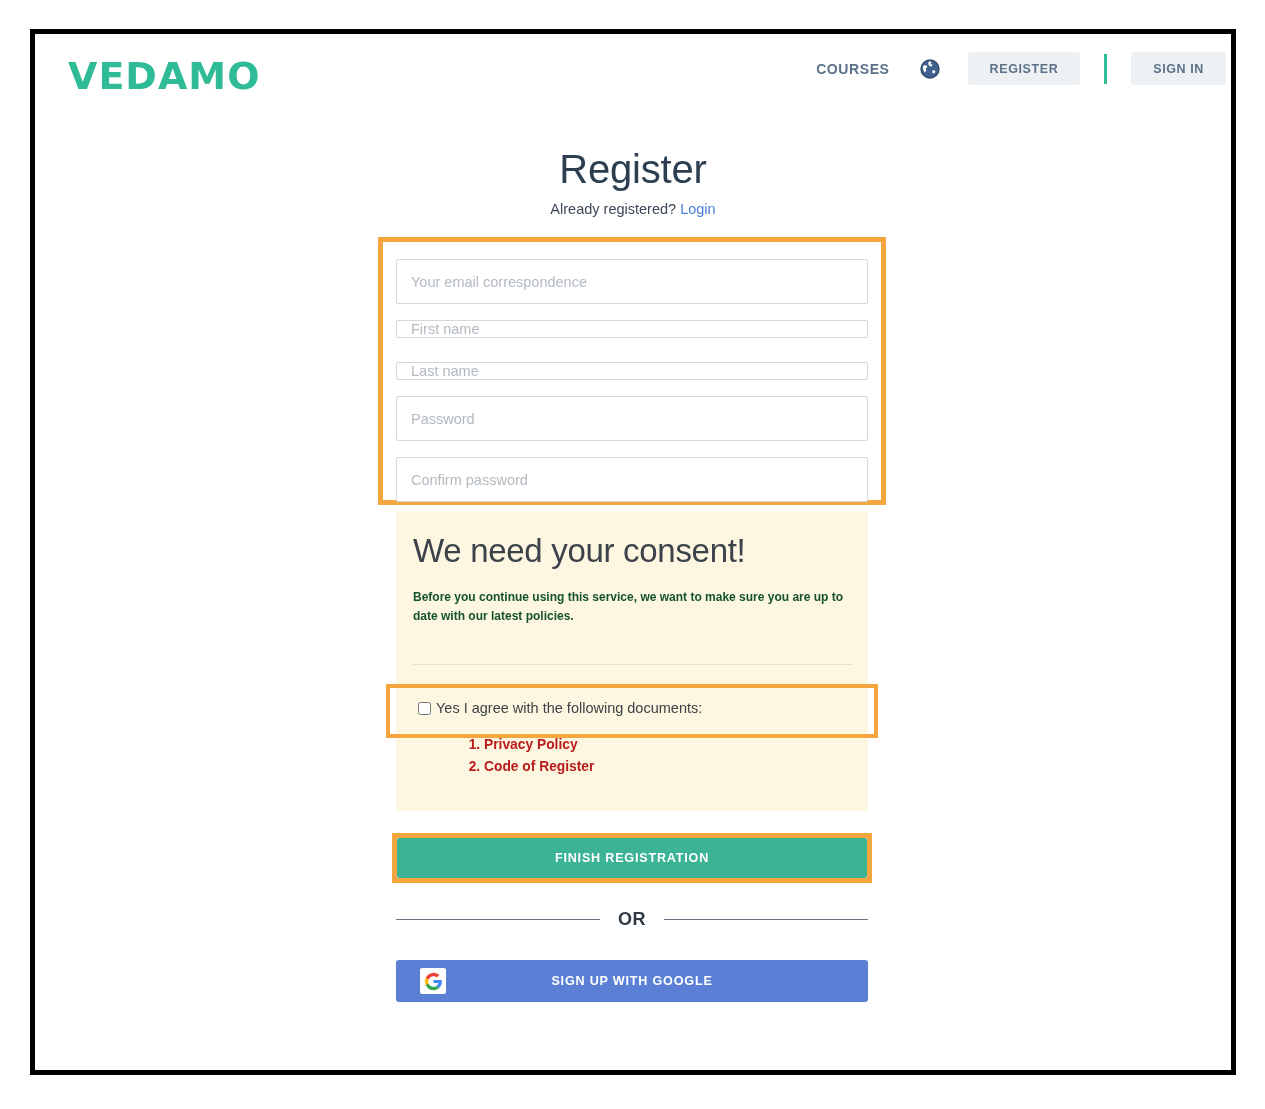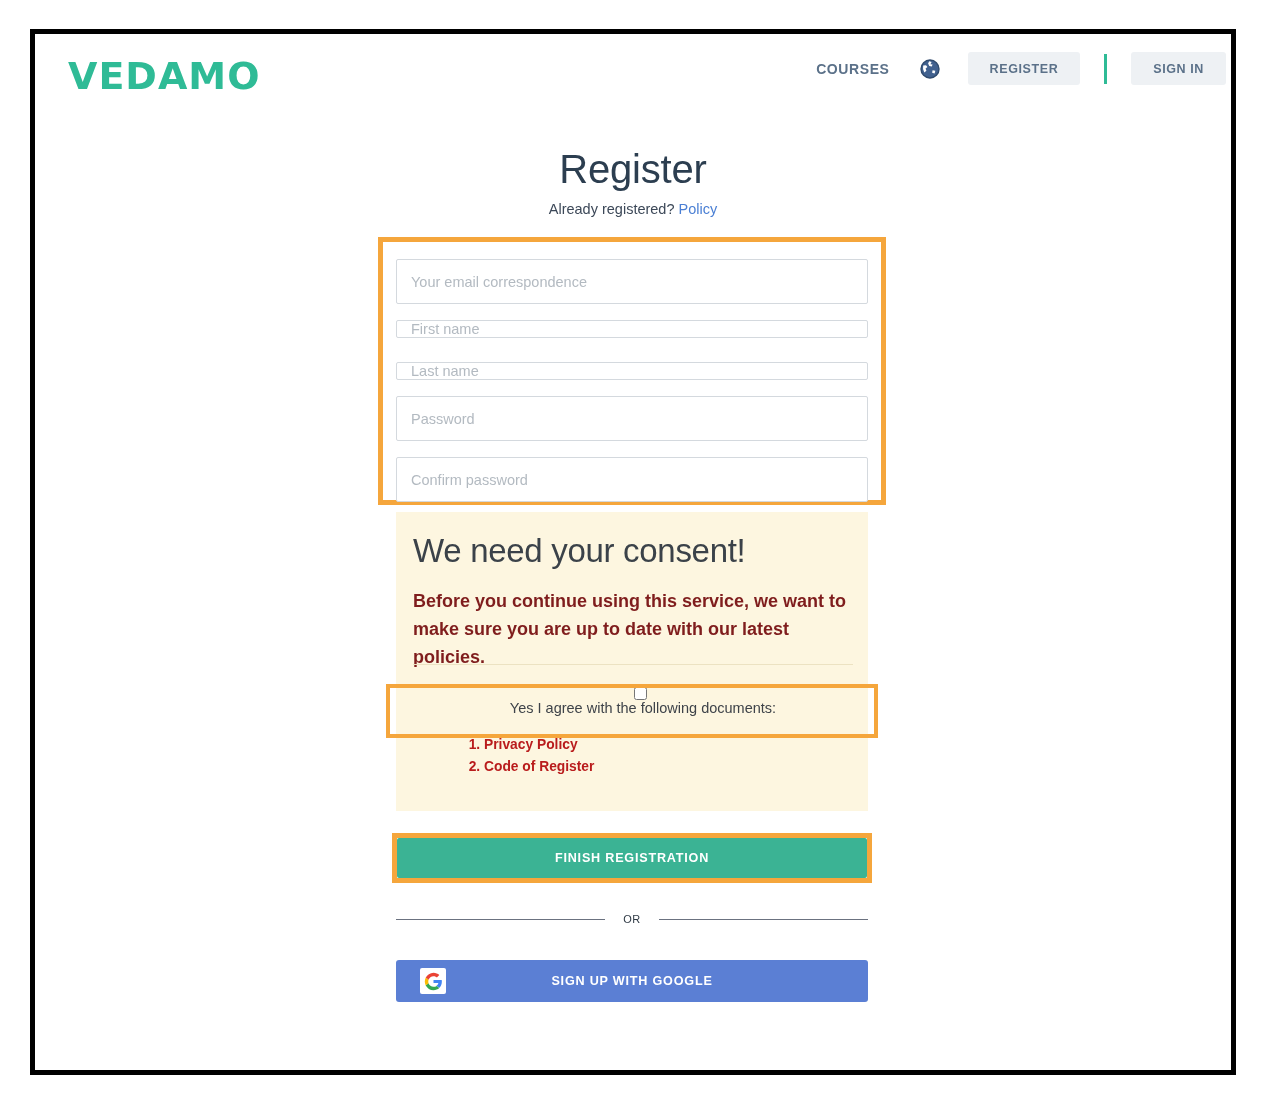--- a/index.html
+++ b/index.html
@@ -186,44 +186,43 @@
     color: #3b4249;
     font-family: "Liberation Sans", sans-serif;
     letter-spacing: -0.3px;
     white-space: nowrap;
   }
   #consent-desc {
     position: absolute;
     left: 17px;
     top: 76px;
     width: 440px;
-    font-size: 18px;
+    font-size: 12px;
     font-weight: bold;
     line-height: 1.55;
-    color: #7f1d1d;
+    color: #14532d;
   }
   #consent-rule {
     position: absolute;
     left: 17px;
     top: 152px;
     width: 440px;
     height: 1px;
     background: #ece2c2;
   }
   #consent-check-row {
     position: absolute;
     left: 0;
     top: 175px;
     width: 100%;
     height: 42px;
     display: flex;
     align-items: center;
     padding-left: 22px;
     box-sizing: border-box;
-    flex-direction: column;
   }
   #agree-checkbox {
     width: 13px;
     height: 13px;
     margin: 0 5px 0 0;
     cursor: pointer;
     flex: none;
   }
   #agree-label {
     font-size: 14.5px;
@@ -292,22 +291,22 @@
     display: flex;
     align-items: center;
     gap: 18px;
   }
   .or-line {
     flex: 1 1 0;
     height: 1px;
     background: #6b7280;
   }
   #or-text {
-    font-size: 11px;
-    font-weight: normal;
+    font-size: 18px;
+    font-weight: bold;
     color: #2f3a45;
     letter-spacing: 0.5px;
   }
 
   
   #google-btn {
     position: absolute;
     left: 361px;
     top: 926px;
     width: 472px;
@@ -366,21 +365,21 @@
 
         <button class="hdr-btn" id="btn-register">REGISTER</button>
         <div id="hdr-divider"></div>
         <button class="hdr-btn" id="btn-signin">SIGN IN</button>
       </div>
     </div>
 
     <div id="page-title">Register</div>
     <div id="already-line">
       <span>Already registered?</span>
-      <span id="login-link">Policy</span>
+      <span id="login-link">Login</span>
     </div>
 
     <div id="form-highlight"></div>
 
     <div id="reg-form">
       <div id="row-email">
         <input class="field" type="text" id="email-input" placeholder="Your email correspondence" style="">
       </div>
 
       <div id="row-names">

